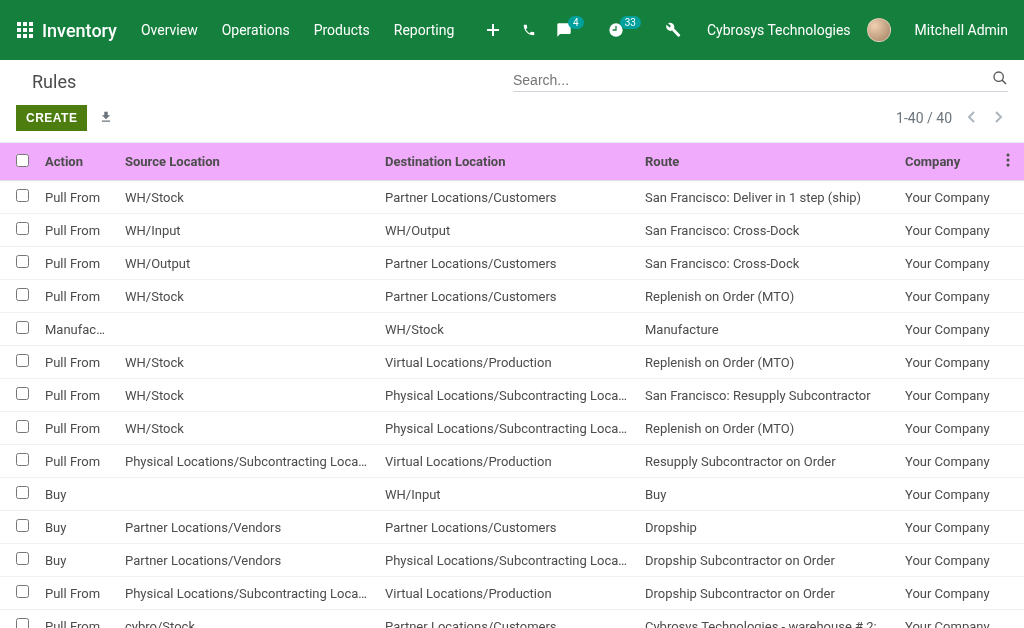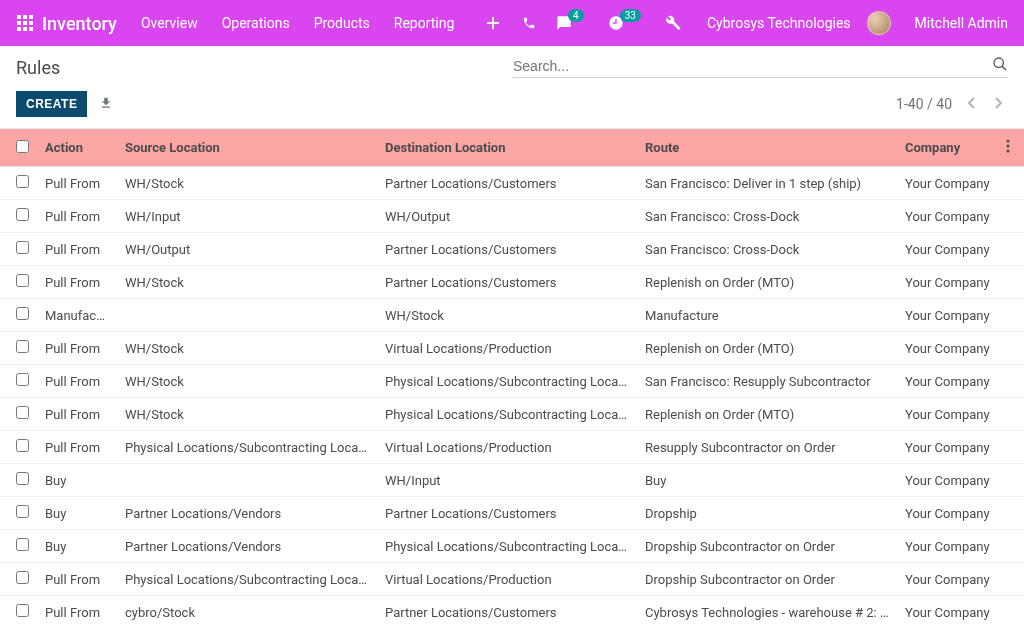--- a/index.html
+++ b/index.html
@@ -1,48 +1,48 @@
 <!DOCTYPE html>
 <html><head>
 <meta charset="utf-8">
 <style>
 * { box-sizing: border-box; margin: 0; padding: 0; }
 body { font-family: -apple-system, BlinkMacSystemFont, "Segoe UI", Roboto, Helvetica, Arial, sans-serif; font-size: 13px; color: #4c4c4c; background: #fff; overflow: hidden; }
 
-.topnav { background: #d946ef; height: 46px; display: flex; align-items: center; padding: 0 16px; color: #fff; }
+.topnav { background: #15803d; height: 60px; display: flex; align-items: center; padding: 0 16px; color: #fff; }
 .topnav .apps-icon { width: 18px; height: 18px; margin-right: 8px; display: inline-flex; align-items: center; justify-content: center; }
 .topnav .apps-icon svg { fill: #fff; }
 .app-name { font-size: 18px; font-weight: 500; margin-right: 24px; }
 .topnav .menu-item { color: #fff; margin-right: 24px; font-size: 14px; cursor: pointer; }
 .topnav-spacer { flex: 1; }
 .topnav .sys-icon { color: #fff; margin: 0 10px; position: relative; display: inline-flex; align-items: center; }
 .topnav .badge { background: #00a09d; color: #fff; font-size: 10px; border-radius: 10px; padding: 1px 5px; position: relative; top: -8px; left: -4px; }
 .topnav .company { margin: 0 16px; font-size: 14px; }
 .topnav .user { display: flex; align-items: center; gap: 24px; font-size: 14px; }
 .avatar { width: 24px; height: 24px; border-radius: 50%; background: radial-gradient(circle at 30% 30%, #f0d0b0, #a0805f); border: 1px solid rgba(255,255,255,.4); }
 
 .control-panel { padding: 10px 16px 8px; border-bottom: 1px solid #e9ecef; }
 .cp-row1 { display: flex; align-items: center; }
-.breadcrumb { font-size: 18px; color: #4c4c4c; }
+.breadcrumb { font-size: 18px; color: #4c4c4c; margin-left: 16px; }
 .cp-row1 .search-wrap { flex: 1; display: flex; justify-content: flex-end; }
 .search-box { width: 495px; border-bottom: 1px solid #ced4da; display: flex; align-items: center; padding-bottom: 2px; margin-left: 41px; }
 .search-box input { border: none; outline: none; flex: 1; font-size: 14px; color: #555; background: transparent; }
 .search-icon { color: #666; }
 
 .cp-row2 { display: flex; align-items: center; margin-top: 10px; position: relative; min-height: 32px; }
-.btn-create { background: #0c4a6e; color: #fff; border: none; padding: 6px 10px; font-size: 12px; font-weight: 700; letter-spacing: .5px; cursor: pointer; }
+.btn-create { background: #4d7c0f; color: #fff; border: none; padding: 6px 10px; font-size: 12px; font-weight: 700; letter-spacing: .5px; cursor: pointer; }
 .import-icon { margin-left: 12px; color: #7c7c7c; cursor: pointer; }
 .toolbar-center { position: absolute; left: 50%; transform: translateX(-50%); display: flex; gap: 24px; color: #4c4c4c; font-size: 14px; }
 .toolbar-item { display: inline-flex; align-items: center; gap: 5px; cursor: pointer; }
 .pager-wrap { margin-left: auto; display: flex; align-items: center; gap: 10px; color: #6c757d; font-size: 14px; text-align: center; }
 .pager-arrow { color: #adb5bd; padding: 4px; cursor: pointer; }
 
 .list-container { height: calc(628px - 46px - 90px); overflow-y: auto; position: relative; }
 table.o-list { width: 100%; border-collapse: collapse; }
-table.o-list th { text-align: left; font-weight: 700; font-size: 13px; color: #4c4c4c; padding: 10px 8px; border-bottom: 1px solid #dee2e6; background: #fca5a5; }
+table.o-list th { text-align: left; font-weight: 700; font-size: 13px; color: #4c4c4c; padding: 10px 8px; border-bottom: 1px solid #dee2e6; background: #f0abfc; }
 table.o-list th.check-col, table.o-list td.check-col { width: 36px; text-align: center; padding-left:16px; }
 table.o-list td { padding: 8px 8px; border-bottom: 1px solid #f1f1f1; color: #4c4c4c; white-space: nowrap; overflow: hidden; text-overflow: ellipsis; }
 table.o-list th.kebab-col { width: 30px; text-align: right; padding-right:16px; }
 
 .col-action { width: 80px; max-width:80px; }
 .col-source { width: 260px; max-width: 260px; }
 .col-dest { width: 260px; max-width: 260px; }
 .col-route { width: 260px; max-width: 260px; }
 .col-company { width: 120px; max-width:120px; }
 

